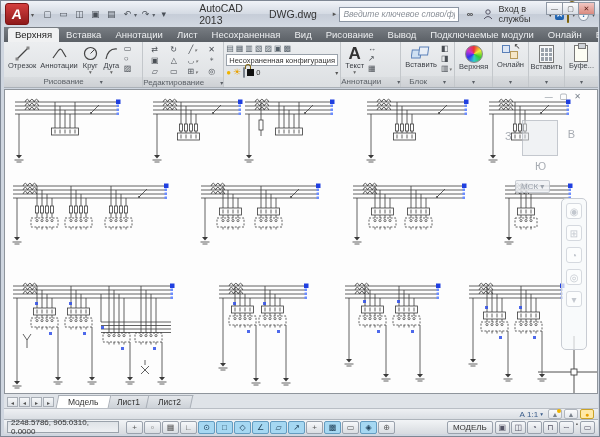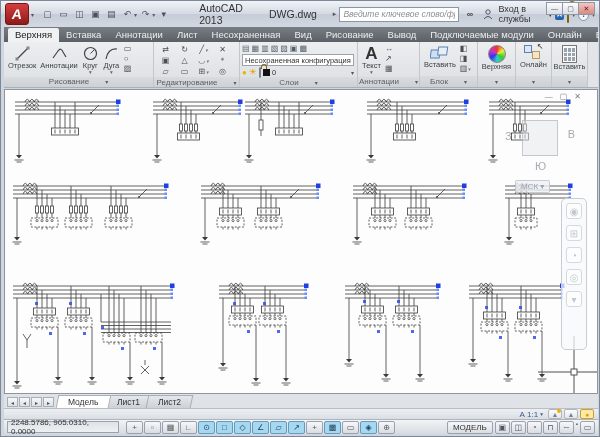--- a/index.html
+++ b/index.html
@@ -277,24 +277,20 @@
           <div class="lay-row">
             <span class="bulb">●</span>
             <span class="sun">☀</span>
             <span><span class="minilock" style="background:#c6ccd4;border-color:#7a828c"></span></span>
             <span class="swatch"></span>
             <span class="layname">0</span>
             <span class="cc" style="margin-left:auto;font-size:6px;color:#555">▾</span>
           </div>
         </div>
       </div>
-      <div class="ptitle">
-        <span>Слои</span>
-          <span class="pc">▾</span>
-      </div>
     </div>
 
     <div class="rpanel" style="width:62px">
       <div class="pbody">
         <div class="bigbtn">
           <span style="font-size:17px;font-weight:bold;color:#333;line-height:1">А</span>
           <span>Текст</span>
           <span class="bcaret">▾</span>
         </div>
         <div class="smallcol">
@@ -373,20 +369,31 @@
               <i></i>
             </span>
         <span>Вставить</span>
       </div>
         </div>
       <div class="ptitle">
           <span class="pc">▾</span>
         </div>
     </div>
 
+    <div class="rpanel" style="width:34px;border-right:none">
+      <div class="pbody" style="justify-content:center">
+          <div class="bigbtn">
+        <span class="clip"></span>
+        <span>Буфе...</span>
+      </div>
+        </div>
+      <div class="ptitle">
+          <span class="pc">▾</span>
+        </div>
+    </div>
   </div>
 
   <div class="canvas">
     <svg width="594" height="305" viewBox="0 0 594 305" style="position:absolute;left:0;top:0">
         <line x1="10" y1="12" x2="112" y2="12" stroke="#3a3a3a" stroke-width="0.8"></line>
         <line x1="10" y1="16" x2="112" y2="16" stroke="#3a3a3a" stroke-width="0.8"></line>
         <line x1="10" y1="20" x2="112" y2="20" stroke="#3a3a3a" stroke-width="0.8"></line>
         <line x1="10" y1="24" x2="112" y2="24" stroke="#3a3a3a" stroke-width="0.8"></line>
         <path d="M20 12 q2.3 -5.5 4.6 0 q2.3 -5.5 4.6 0 q2.3 -5.5 4.6 0" fill="none" stroke="#3a3a3a" stroke-width="0.8"></path>
         <path d="M20 16 q2.3 -5.5 4.6 0 q2.3 -5.5 4.6 0 q2.3 -5.5 4.6 0" fill="none" stroke="#3a3a3a" stroke-width="0.8"></path>

